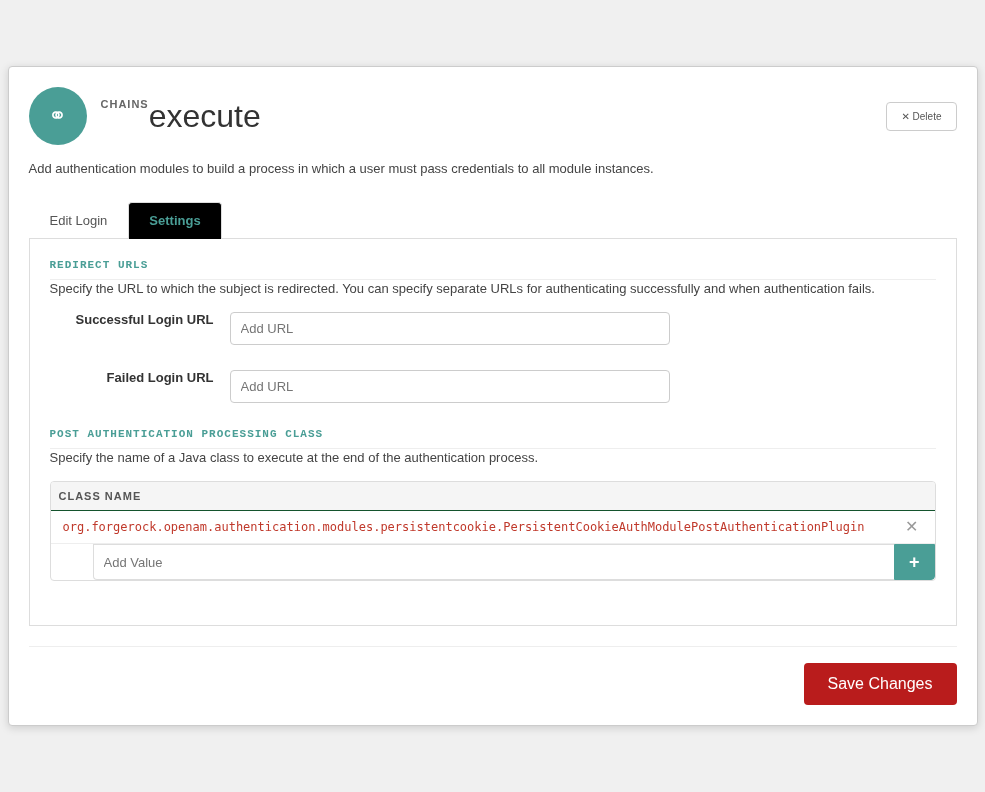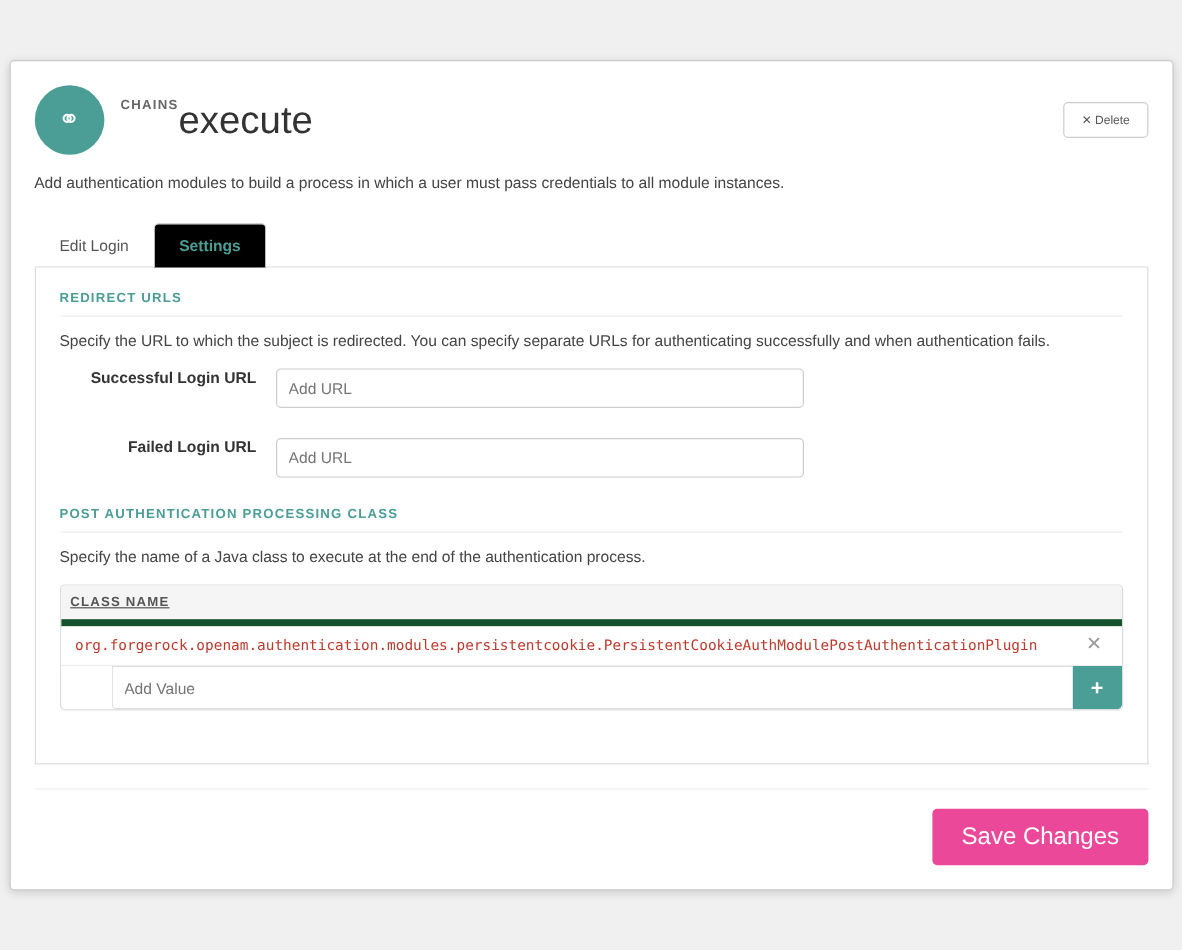--- a/index.html
+++ b/index.html
@@ -109,23 +109,24 @@
     }
     .section {
       margin-bottom: 24px;
     }
     .section-title {
       font-size: 11px;
       font-weight: bold;
       color: #4a9e96;
       letter-spacing: 1px;
       text-transform: uppercase;
-      margin-bottom: 12px;
+      margin-bottom: 1px;
       padding-bottom: 8px;
       border-bottom: 1px solid #eee;
+      font-family: Liberation Mono, monospace;
     }
     .section-desc {
       font-size: 13px;
       color: #444;
       margin-bottom: 16px;
     }
     .form-row {
       display: flex;
       margin-bottom: 25px;
     }
@@ -154,22 +155,21 @@
       overflow: hidden;
     }
     .table-header {
       background: #f5f5f5;
       padding: 8px 8px;
       font-size: 11px;
       font-weight: bold;
       color: #555;
       letter-spacing: 1px;
       text-transform: uppercase;
-      border-bottom: 6px solid #14532d;
-      text-decoration: underline;
+      border-bottom: 1px solid #14532d;
     }
     .table-row {
       display: flex;
       align-items: center;
       padding: 8px 12px;
       border-bottom: 1px solid #eee;
       background: #fff;
     }
     .table-row-value {
       flex: 1;
@@ -215,26 +215,26 @@
       line-height: 1;
     }
     .footer {
       margin-top: 20px;
       padding-top: 16px;
       border-top: 1px solid #eee;
       display: flex;
       justify-content: flex-end;
     }
     .save-btn {
-      background: #ec4899;
+      background: #b91c1c;
       color: white;
       border: none;
       border-radius: 4px;
       padding: 12px 24px;
-      font-size: 20px;
+      font-size: 16px;
       cursor: pointer;
     }
   </style>
 </head>
 <body>
 
 <div class="window">
 
   <div class="header">
     <div class="header-left">

